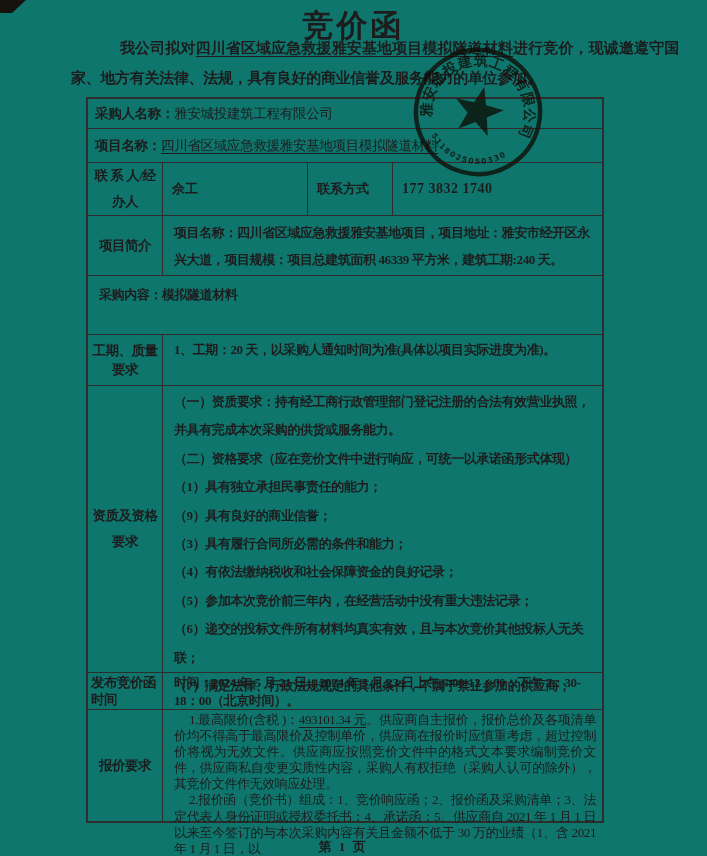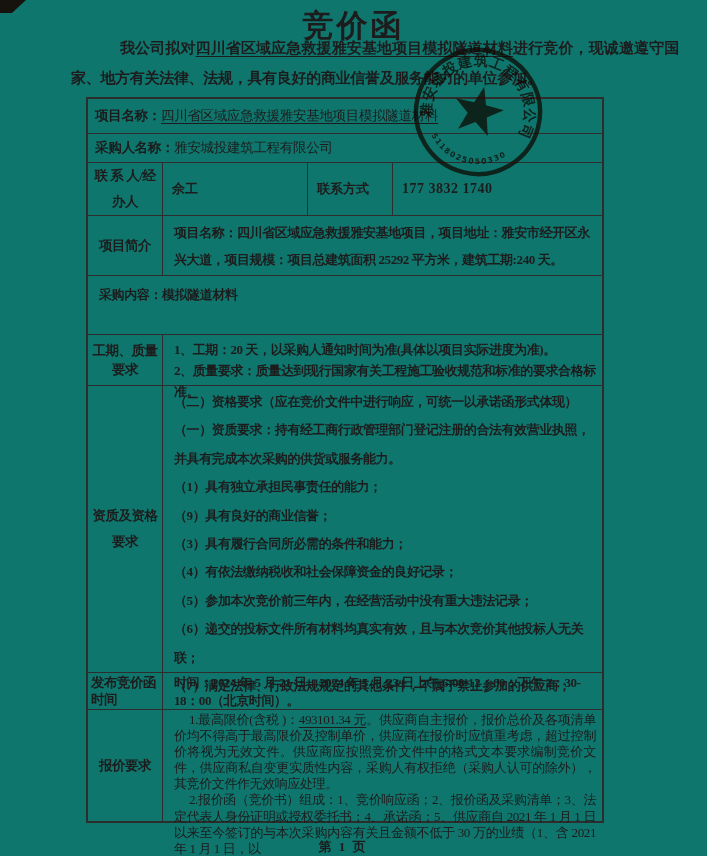--- a/index.html
+++ b/index.html
@@ -82,72 +82,71 @@
 <div class="page">
 
   <div class="artifact-tl"></div>
 
   <div class="title">竞价函</div>
 
   <div class="intro"><span>我公司拟对</span><span class="u">四川省区域应急救援雅安基地项目模拟隧道材料</span><span>进行竞价，现诚邀遵守国家、地方有关法律、法规，具有良好的商业信誉及服务能力的单位参加。</span></div>
 
   <div class="tbl">
 
+    <div class="row r2">
+      <div class="full">
+          <span class="cap">采购人名称：</span>
+          <span>雅安城投建筑工程有限公司</span>
+        </div>
+    </div>
+
     <div class="row r1">
       <div class="full">
           <span class="cap">项目名称：</span>
           <span class="u">四川省区域应急救援雅安基地项目模拟隧道材料</span>
-        </div>
-    </div>
-
-    <div class="row r2">
-      <div class="full">
-          <span class="cap">采购人名称：</span>
-          <span>雅安城投建筑工程有限公司</span>
         </div>
     </div>
 
     <div class="row r3">
       <div class="lbl">
         <span>联 系 人/经</span>
         <span>办人</span>
       </div>
       <div class="cell v1">佘工</div>
       <div class="cell l2">联系方式</div>
       <div class="cell v2">177 3832 1740</div>
     </div>
 
     <div class="row r4">
       <div class="lbl">项目简介</div>
-      <div class="cnt">项目名称：四川省区域应急救援雅安基地项目，项目地址：雅安市经开区永兴大道，项目规模：项目总建筑面积 25292 平方米，建筑工期:240 天。</div>
+      <div class="cnt">项目名称：四川省区域应急救援雅安基地项目，项目地址：雅安市经开区永兴大道，项目规模：项目总建筑面积 46339 平方米，建筑工期:240 天。</div>
     </div>
 
     <div class="row r5">
       <div class="cnt">采购内容：模拟隧道材料</div>
     </div>
 
     <div class="row r6">
       <div class="lbl tight">
         <span>工期、质量</span>
         <span>要求</span>
       </div>
       <div class="cnt">
         <div>1、工期：20 天，以采购人通知时间为准(具体以项目实际进度为准)。</div>
-        <div>2、质量要求：质量达到现行国家有关工程施工验收规范和标准的要求合格标准。</div>
       </div>
     </div>
 
     <div class="row r7">
       <div class="lbl">
         <span>资质及资格</span>
         <span>要求</span>
       </div>
       <div class="cnt">
+          <div>（一）资质要求：持有经工商行政管理部门登记注册的合法有效营业执照，并具有完成本次采购的供货或服务能力。</div>
           <div>（二）资格要求（应在竞价文件中进行响应，可统一以承诺函形式体现）</div>
-          <div>（一）资质要求：持有经工商行政管理部门登记注册的合法有效营业执照，并具有完成本次采购的供货或服务能力。</div>
           <div>（1）具有独立承担民事责任的能力；</div>
           <div>（9）具有良好的商业信誉；</div>
           <div>（3）具有履行合同所必需的条件和能力；</div>
           <div>（4）有依法缴纳税收和社会保障资金的良好记录；</div>
           <div>（5）参加本次竞价前三年内，在经营活动中没有重大违法记录；</div>
           <div>（6）递交的投标文件所有材料均真实有效，且与本次竞价其他投标人无关联；</div>
           <div>（7）满足法律、行政法规规定的其他条件，不属于禁止参加的供应商；</div>
         </div>
     </div>
 

